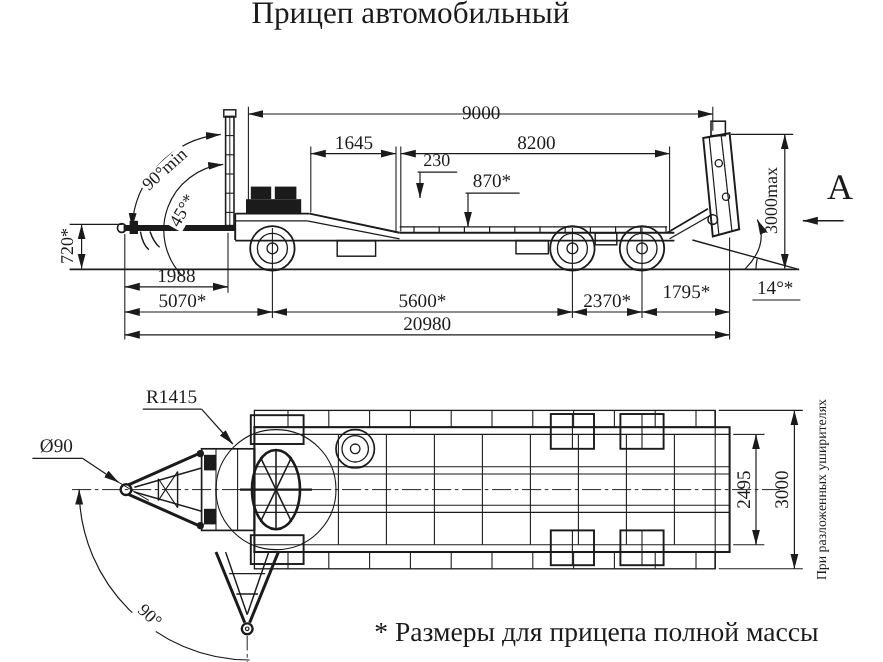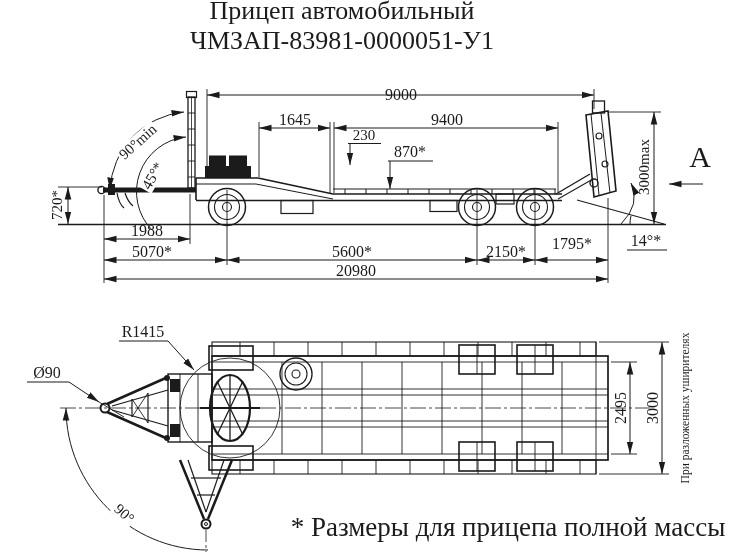--- a/index.html
+++ b/index.html
@@ -257,41 +257,40 @@
     <line x1="611" y1="362" x2="637" y2="362" stroke-width="0.9"></line>
     <line x1="611" y1="454" x2="637" y2="454" stroke-width="0.9"></line>
 
     <line x1="662" y1="342" x2="662" y2="474" stroke-width="1" marker-start="url(#ah)" marker-end="url(#ah)"></line>
     <line x1="599" y1="342" x2="669" y2="342" stroke-width="0.9"></line>
     <line x1="599" y1="474" x2="669" y2="474" stroke-width="0.9"></line>
   </g>
 </svg>
 
   <div class="lb" style="left:342px;top:11px;font-size:26px">Прицеп автомобильный</div>
-  <div class="lb" style="left:342px;top:41px;font-size:26px">ЧМЗАП-83981-0000051-У1</div>
 
   <div class="lb" style="left:401px;top:95px">9000</div>
   <div class="lb" style="left:295px;top:120px">1645</div>
-  <div class="lb" style="left:447px;top:120px">9400</div>
+  <div class="lb" style="left:447px;top:120px">8200</div>
   <div class="lb" style="left:364px;top:135px;font-size:15px">230</div>
   <div class="lb" style="left:410px;top:152px">870*</div>
   <div class="lb bgw" style="left:138px;top:142px;font-size:15px;transform:translate(-50%,-50%) rotate(-42deg)">90°min</div>
   <div class="lb bgw" style="left:153px;top:176px;font-size:15px;transform:translate(-50%,-50%) rotate(-60deg)">45°*</div>
   <div class="lb" style="left:57px;top:205px;font-size:15px;transform:translate(-50%,-50%) rotate(-90deg)">720*</div>
   <div class="lb" style="left:644px;top:167px;font-size:15px;transform:translate(-50%,-50%) rotate(-90deg)">3000max</div>
   <div class="lb" style="left:700px;top:157px;font-size:30px">А</div>
   <div class="lb" style="left:147px;top:231px">1988</div>
   <div class="lb" style="left:152px;top:252px">5070*</div>
   <div class="lb" style="left:352px;top:252px">5600*</div>
-  <div class="lb" style="left:506px;top:252px">2150*</div>
+  <div class="lb" style="left:506px;top:252px">2370*</div>
   <div class="lb" style="left:572px;top:244px">1795*</div>
   <div class="lb" style="left:356px;top:271px">20980</div>
   <div class="lb" style="left:646px;top:241px">14°*</div>
 
   <div class="lb" style="left:143px;top:332px">R1415</div>
   <div class="lb" style="left:47px;top:373px">Ø90</div>
   <div class="lb bgw" style="left:124px;top:514px;font-size:15px;transform:translate(-50%,-50%) rotate(42deg)">90°</div>
   <div class="lb" style="left:621px;top:408px;transform:translate(-50%,-50%) rotate(-90deg)">2495</div>
   <div class="lb" style="left:653px;top:408px;transform:translate(-50%,-50%) rotate(-90deg)">3000</div>
   <div class="lb" style="left:686px;top:408px;font-size:11.5px;transform:translate(-50%,-50%) rotate(-90deg)">При разложенных уширителях</div>
 
-  <div class="lb" style="left:508px;top:527px;font-size:27px">* Размеры для прицепа полной массы</div>
+  <div class="lb" style="left:497px;top:527px;font-size:23px">* Размеры для прицепа полной массы</div>
 </div>
 
 </body></html>

